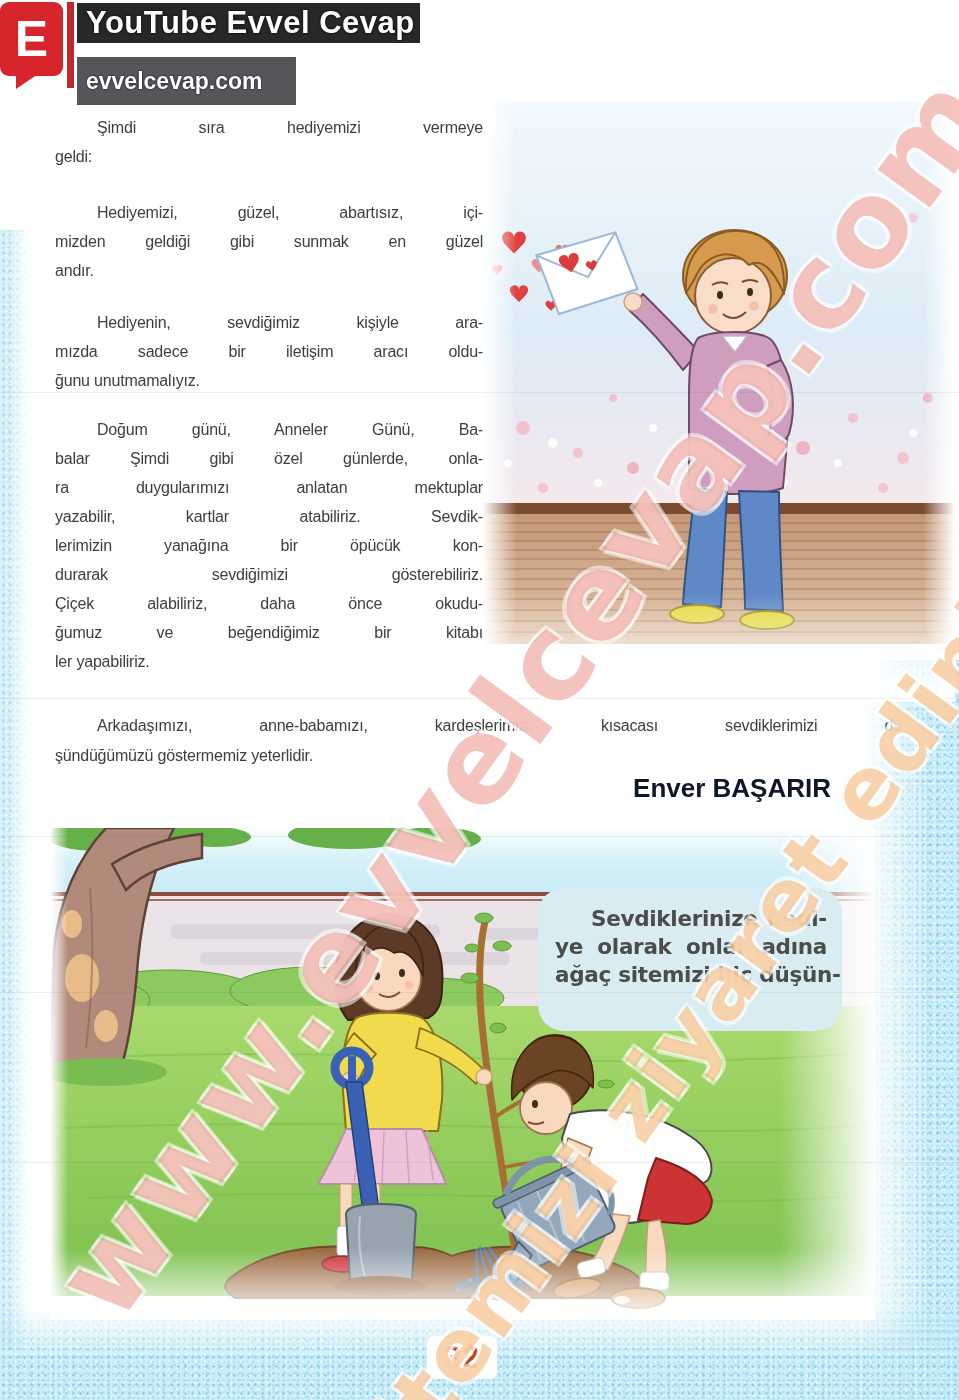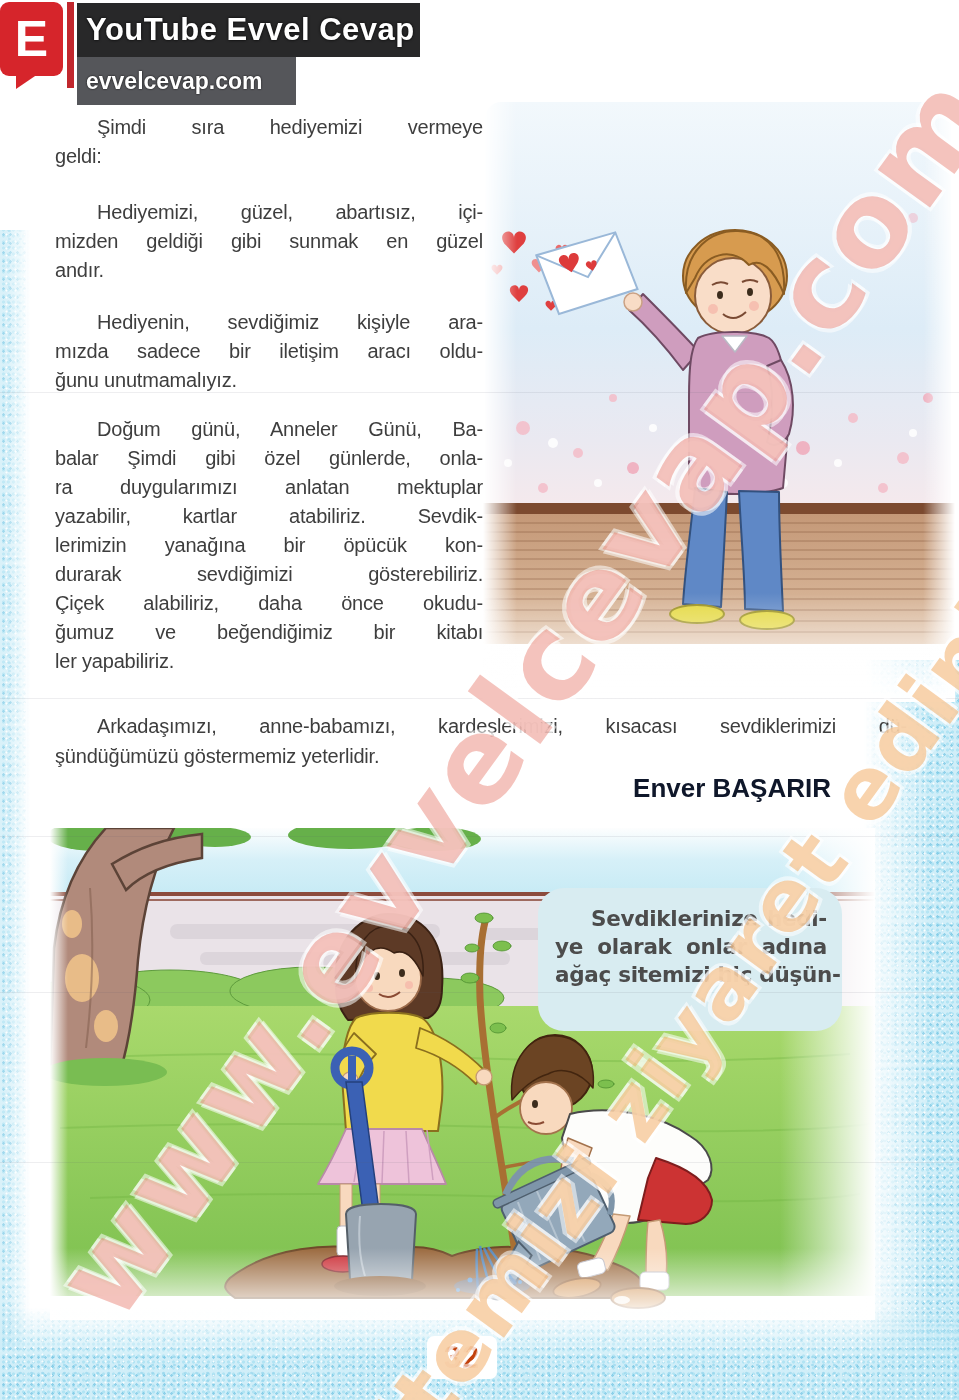--- a/index.html
+++ b/index.html
@@ -38,33 +38,33 @@
     display:flex; align-items:center; justify-content:center;
   }
   .logo::after { 
     content:""; position:absolute; left:16px; bottom:-13px;
     width:0; height:0; border-top:15px solid #d6252b;
     border-right:22px solid transparent;
   }
   .logo span { color:#fff; font-size:50px; font-weight:bold; line-height:1; }
   .logo-strip { position:absolute; left:67px; top:2px; width:7px; height:86px; background:#c1272d; }
   .bar-dark {
-    position:absolute; left:77px; top:3px; width:343px; height:54px; background:#282829;
+    position:absolute; left:77px; top:3px; width:343px; height:40px; background:#282829;
     display:flex; align-items:center; padding-left:9px; box-sizing:border-box;
   }
   .bar-dark span { color:#fff; font-size:31px; font-weight:600; letter-spacing:.5px;
     text-shadow:0 0 3px #000; white-space:nowrap; }
   .bar-gray {
     position:absolute; left:77px; top:57px; width:219px; height:48px; background:#55565a;
     display:flex; align-items:center; padding-left:9px; box-sizing:border-box;
   }
   .bar-gray span { color:#fff; font-size:23px; font-weight:600; text-shadow:0 0 2px #000; white-space:nowrap; }
 
   
-  .para { position:absolute; color:#3e3e3e; font-size:20px; line-height:29px;
+  .para { position:absolute; color:#3e3e3e; font-size:16px; line-height:29px;
     letter-spacing:-0.2px; z-index:10; }
   .tline { text-align:justify; text-align-last:justify; white-space:nowrap; }
   .tline:last-child { text-align-last:left; }
   .para .tline:first-child { text-indent:42px; }
   .col { left:55px; width:428px; }
   .p1 { top:113px; }
   .p2 { top:198px; }
   .p3 { top:308px; }
   .p4 { top:415px; }
   .wide { left:55px; top:711px; width:852px; line-height:30px; }

